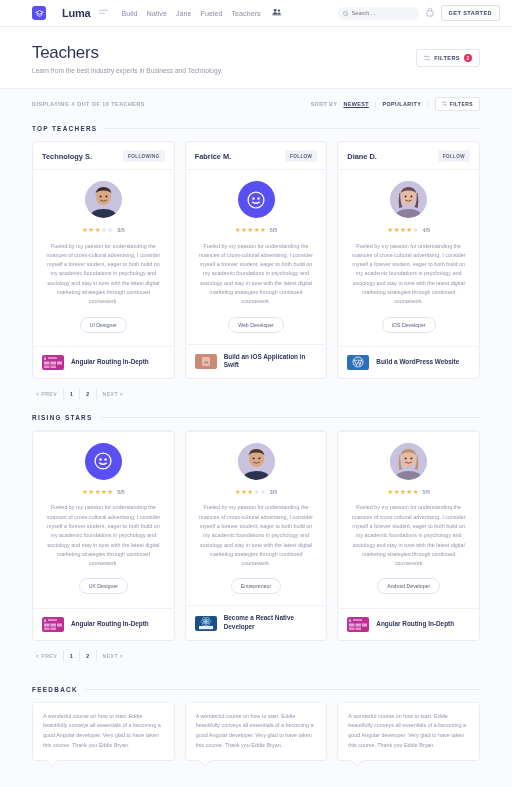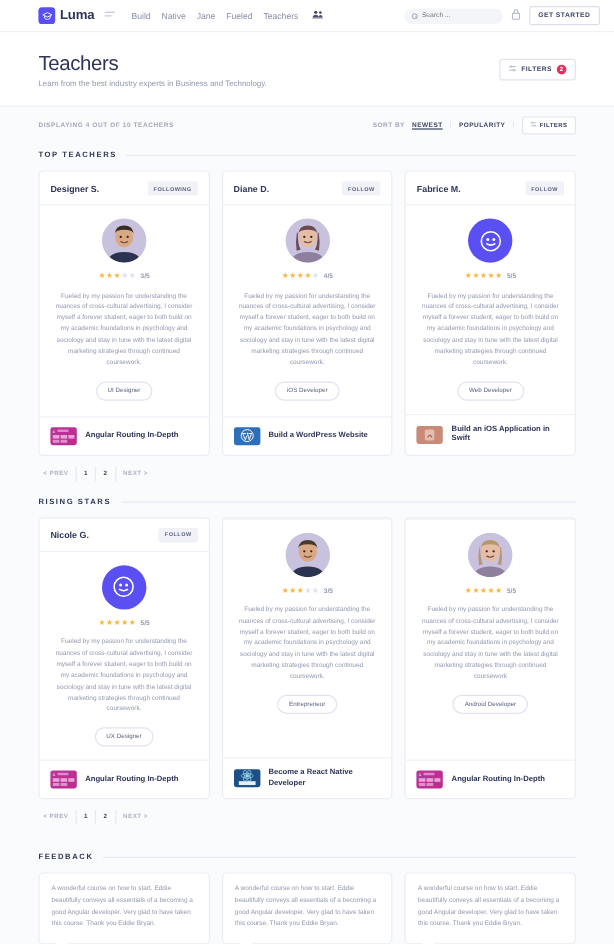--- a/index.html
+++ b/index.html
@@ -14,21 +14,21 @@
 
   
   .topnav {
     height: 27px;
     display: flex;
     align-items: center;
     padding: 0 12px 0 32px;
     border-bottom: 1px solid #eceef5;
     background: #fff;
   }
-  .brand { display: flex; align-items: center; gap: 4px; justify-content: space-between; }
+  .brand { display: flex; align-items: center; gap: 16px; justify-content: space-between; }
   .brand-logo {
     width: 14px; height: 14px; border-radius: 3px;
     background: #5a4ff3;
     display: flex; align-items: center; justify-content: center;
     color: #fff; font-size: 8px;
   }
   .brand-name {
     font-size: 11px; font-weight: bold; color: #2e3355; letter-spacing: -0.2px;
   }
   .nav-toggle { margin-left: 8px; color: #b8bcce; font-size: 8px; line-height: 1; }
@@ -280,21 +280,21 @@
 
   <div id="sections-root">
       <div class="section">
         <div class="section-head">
           <span class="section-title">TOP TEACHERS</span>
           <span class="section-rule"></span>
         </div>
         <div class="cards">
           <div class="card">
             <div class="card-top">
-              <span class="teacher-name">Designer S.</span>
+              <span class="teacher-name">Technology S.</span>
               <button class="follow-btn">FOLLOWING</button>
             </div>
             <div class="card-body">
               <div class="avatar">
                 <svg width="37" height="37" viewBox="0 0 37 37">
                   <defs>
                     <clipPath id="cphoto-male-1">
                       <circle cx="18.5" cy="18.5" r="18.5"></circle>
                     </clipPath>
                   </defs>
@@ -328,20 +328,57 @@
                   <text x="2" y="5" font-size="3" fill="#fff" font-family="Liberation Sans">A</text>
                   <rect x="6" y="2" width="9" height="2" fill="#e7a0d6" opacity="0.8"></rect>
                   <rect x="2" y="6.5" width="5.5" height="3" fill="#f0b8e4" opacity="0.85"></rect>
                   <rect x="8.5" y="6.5" width="5.5" height="3" fill="#f0b8e4" opacity="0.85"></rect>
                   <rect x="15" y="6.5" width="5" height="3" fill="#f0b8e4" opacity="0.85"></rect>
                   <rect x="2" y="10.5" width="5.5" height="2.5" fill="#f0b8e4" opacity="0.7"></rect>
                   <rect x="8.5" y="10.5" width="5.5" height="2.5" fill="#f0b8e4" opacity="0.7"></rect>
                 </svg>
               </div>
               <span class="course-title">Angular Routing In-Depth</span>
+            </div>
+          </div>
+          <div class="card">
+            <div class="card-top">
+              <span class="teacher-name">Fabrice M.</span>
+              <button class="follow-btn">FOLLOW</button>
+            </div>
+            <div class="card-body">
+              <div class="avatar solid">
+                <svg width="20" height="20" viewBox="0 0 24 24">
+                  <circle cx="12" cy="12" r="9.5" fill="none" stroke="#fff" stroke-width="1.6"></circle>
+                  <circle cx="9" cy="10.3" r="1.5" fill="#fff"></circle>
+                  <circle cx="15" cy="10.3" r="1.5" fill="#fff"></circle>
+                  <path d="M8 14.6q4 2.6 8 0" fill="none" stroke="#fff" stroke-width="1.6" stroke-linecap="round"></path>
+                </svg>
+              </div>
+              <div class="rating">
+                <span class="stars">
+                  <span class="star">★</span>
+                  <span class="star">★</span>
+                  <span class="star">★</span>
+                  <span class="star">★</span>
+                  <span class="star">★</span>
+                </span>
+                <span class="rating-text">5/5</span>
+              </div>
+              <div class="bio">Fueled by my passion for understanding the nuances of cross-cultural advertising, I consider myself a forever student, eager to both build on my academic foundations in psychology and sociology and stay in tune with the latest digital marketing strategies through continued coursework.</div>
+              <div class="tag">Web Developer</div>
+            </div>
+            <div class="card-course">
+              <div class="thumb swift">
+                <svg width="22" height="15" viewBox="0 0 22 15">
+                  <rect x="7" y="3" width="8" height="9" rx="1.4" fill="#e3bdae"></rect>
+                  <path d="M9.4 9.5q1.8-3.6 3.6 0" fill="none" stroke="#a35f48" stroke-width="1"></path>
+                </svg>
+              </div>
+              <span class="course-title">Build an iOS Application in Swift</span>
             </div>
           </div>
           <div class="card">
             <div class="card-top">
               <span class="teacher-name">Diane D.</span>
               <button class="follow-btn">FOLLOW</button>
             </div>
             <div class="card-body">
               <div class="avatar">
                 <svg width="37" height="37" viewBox="0 0 37 37">
@@ -378,76 +415,35 @@
             <div class="card-course">
               <div class="thumb wp">
                 <svg width="12" height="12" viewBox="0 0 24 24" fill="none" stroke="#fff" stroke-width="1.6">
                   <circle cx="12" cy="12" r="10"></circle>
                   <path d="M4.5 8.5 9 19l2.5-7M12 7l3.5 12L19 8.5M4 8.5h6M14 8.5h6"></path>
                 </svg>
               </div>
               <span class="course-title">Build a WordPress Website</span>
             </div>
           </div>
-          <div class="card">
-            <div class="card-top">
-              <span class="teacher-name">Fabrice M.</span>
-              <button class="follow-btn">FOLLOW</button>
-            </div>
-            <div class="card-body">
-              <div class="avatar solid">
-                <svg width="20" height="20" viewBox="0 0 24 24">
-                  <circle cx="12" cy="12" r="9.5" fill="none" stroke="#fff" stroke-width="1.6"></circle>
-                  <circle cx="9" cy="10.3" r="1.5" fill="#fff"></circle>
-                  <circle cx="15" cy="10.3" r="1.5" fill="#fff"></circle>
-                  <path d="M8 14.6q4 2.6 8 0" fill="none" stroke="#fff" stroke-width="1.6" stroke-linecap="round"></path>
-                </svg>
-              </div>
-              <div class="rating">
-                <span class="stars">
-                  <span class="star">★</span>
-                  <span class="star">★</span>
-                  <span class="star">★</span>
-                  <span class="star">★</span>
-                  <span class="star">★</span>
-                </span>
-                <span class="rating-text">5/5</span>
-              </div>
-              <div class="bio">Fueled by my passion for understanding the nuances of cross-cultural advertising, I consider myself a forever student, eager to both build on my academic foundations in psychology and sociology and stay in tune with the latest digital marketing strategies through continued coursework.</div>
-              <div class="tag">Web Developer</div>
-            </div>
-            <div class="card-course">
-              <div class="thumb swift">
-                <svg width="22" height="15" viewBox="0 0 22 15">
-                  <rect x="7" y="3" width="8" height="9" rx="1.4" fill="#e3bdae"></rect>
-                  <path d="M9.4 9.5q1.8-3.6 3.6 0" fill="none" stroke="#a35f48" stroke-width="1"></path>
-                </svg>
-              </div>
-              <span class="course-title">Build an iOS Application in Swift</span>
-            </div>
-          </div>
         </div>
         <div class="pagination">
           <span class="pg">&lt; PREV</span>
           <span class="pg num">1</span>
           <span class="pg num">2</span>
           <span class="pg last">NEXT &gt;</span>
         </div>
       </div>
       <div class="section">
         <div class="section-head">
           <span class="section-title">RISING STARS</span>
           <span class="section-rule"></span>
         </div>
         <div class="cards">
           <div class="card">
-            <div class="card-top">
-              <span class="teacher-name">Nicole G.</span>
-              <button class="follow-btn">FOLLOW</button>
-            </div>
             <div class="card-body">
               <div class="avatar solid">
                 <svg width="20" height="20" viewBox="0 0 24 24">
                   <circle cx="12" cy="12" r="9.5" fill="none" stroke="#fff" stroke-width="1.6"></circle>
                   <circle cx="9" cy="10.3" r="1.5" fill="#fff"></circle>
                   <circle cx="15" cy="10.3" r="1.5" fill="#fff"></circle>
                   <path d="M8 14.6q4 2.6 8 0" fill="none" stroke="#fff" stroke-width="1.6" stroke-linecap="round"></path>
                 </svg>
               </div>
               <div class="rating">

